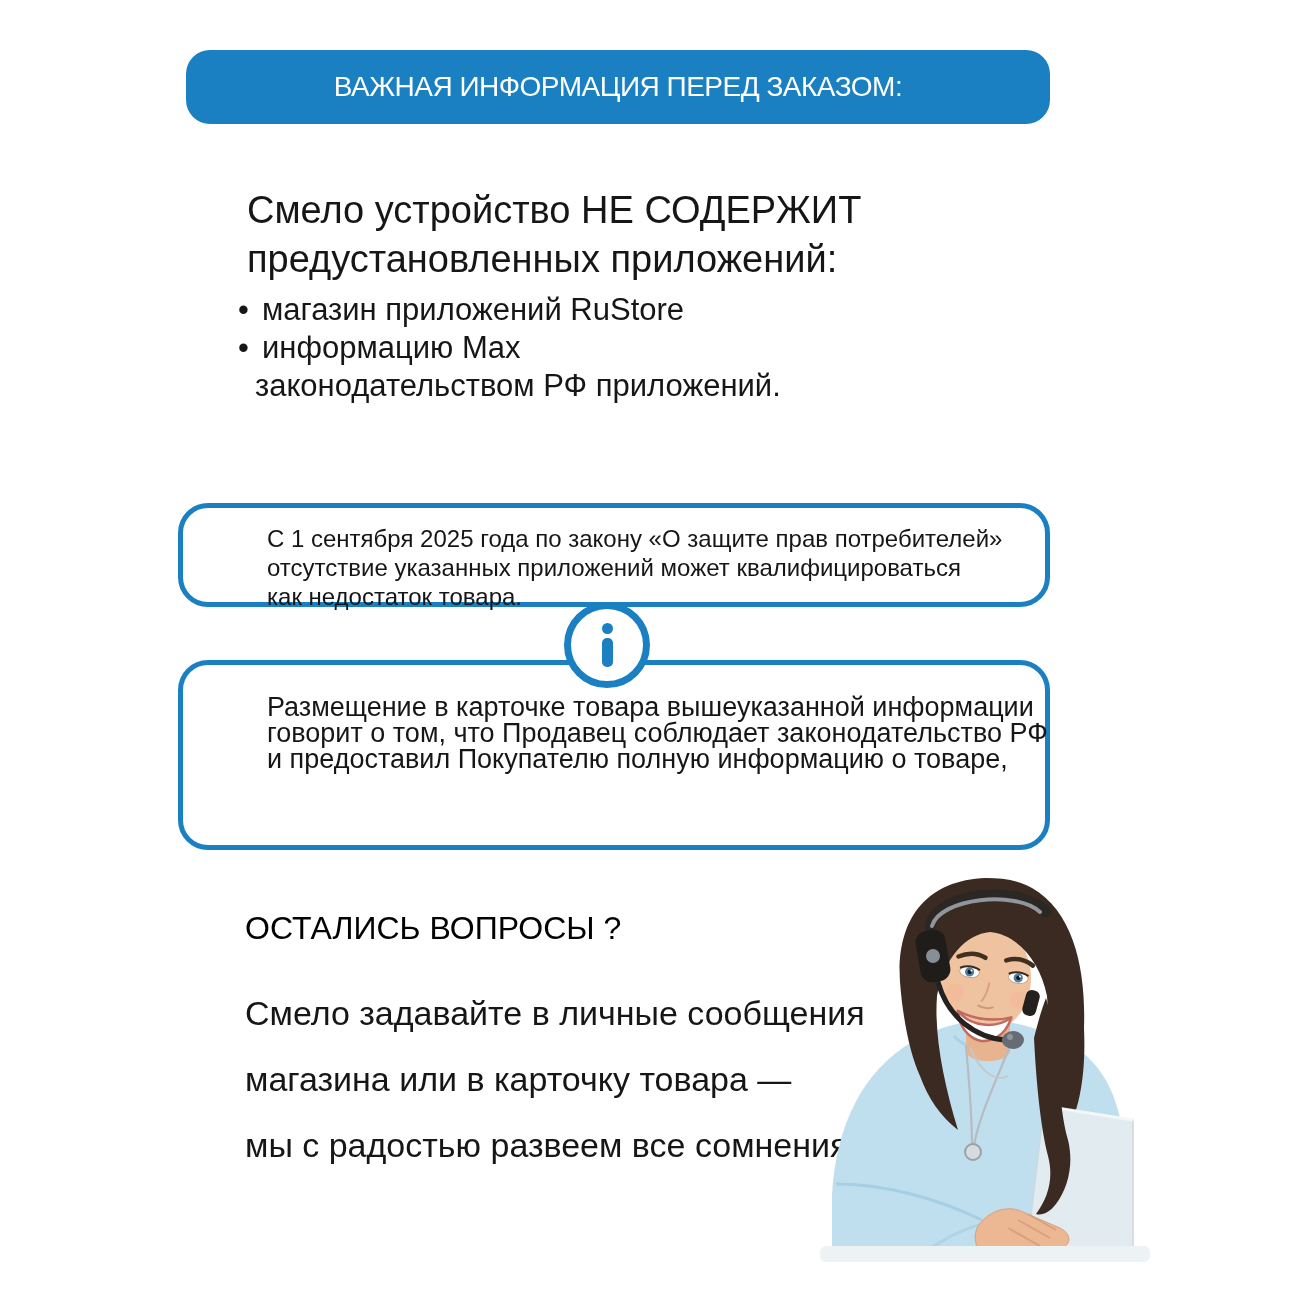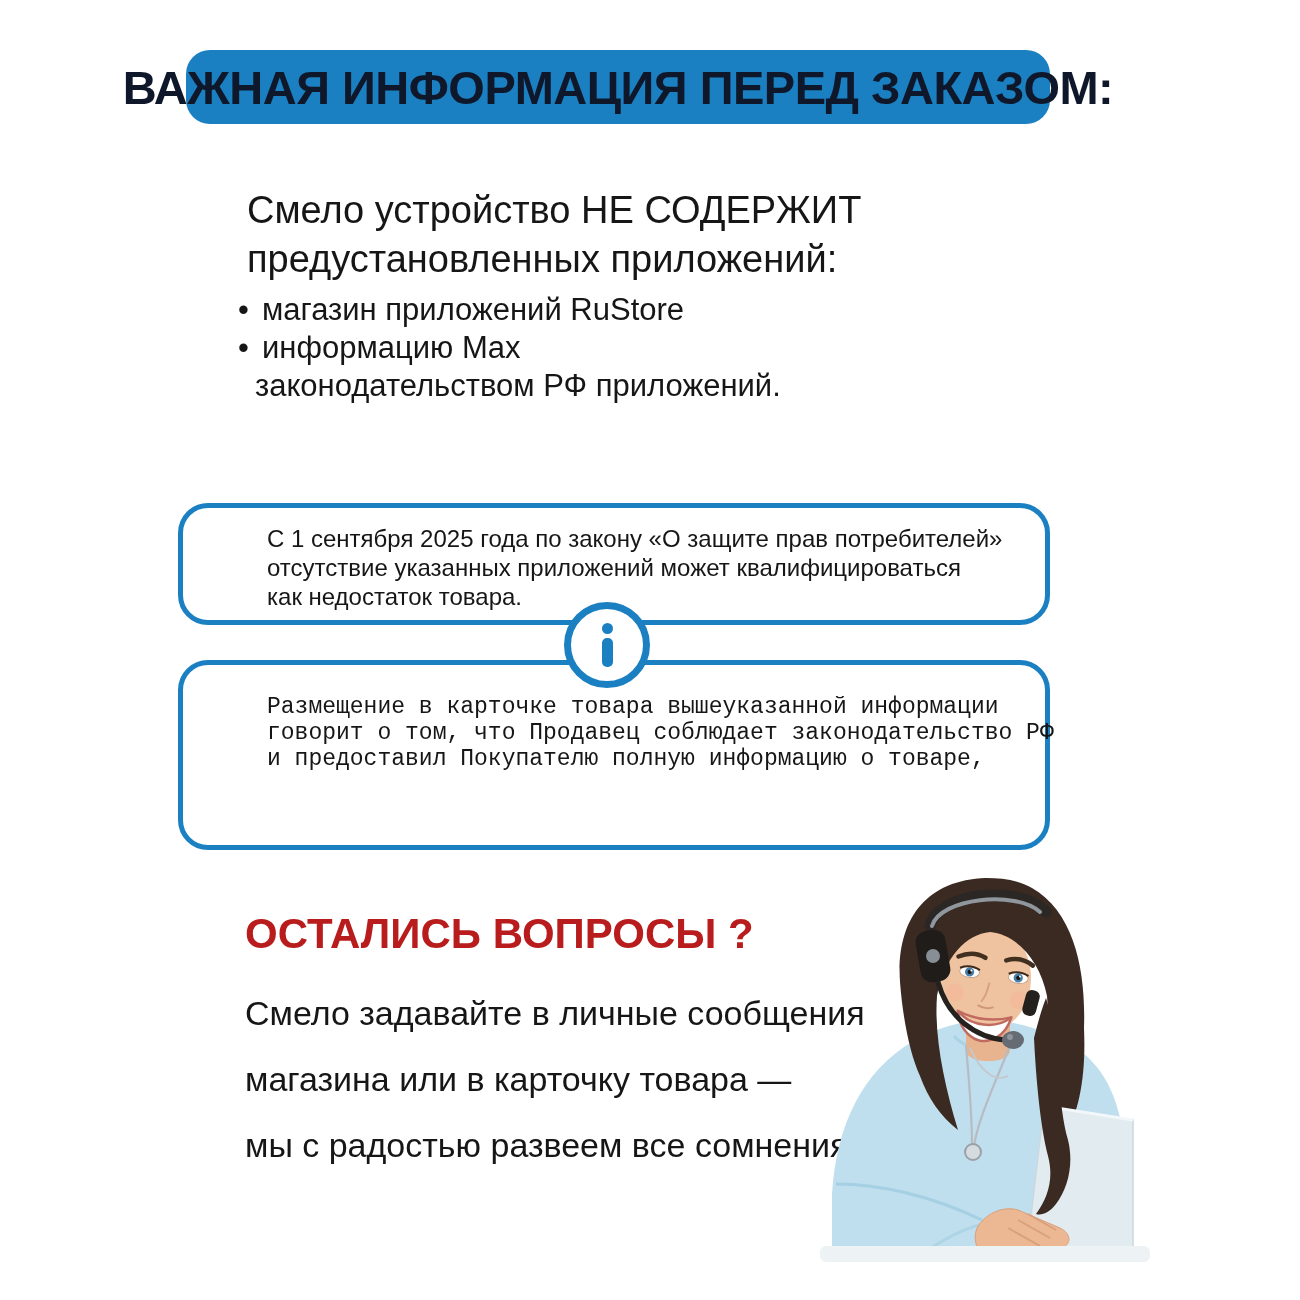--- a/index.html
+++ b/index.html
@@ -7,51 +7,51 @@
     position:relative;width:1300px;height:1300px;background:#ffffff;overflow:hidden;
     font-family:"Liberation Sans",sans-serif;color:#161616;
   }
   
   .banner{
     position:absolute;left:186px;top:50px;width:864px;height:74px;
     background:#1a80c2;border-radius:24px;
     display:flex;align-items:center;justify-content:center;
   }
   .banner span{
-    color:#0f172a;font-size:47px;font-weight:700;letter-spacing:-0.5px;white-space:nowrap;
+    color:#ffffff;font-size:28px;font-weight:400;letter-spacing:-0.5px;white-space:nowrap;
   }
   
   .intro-heading{position:absolute;left:247px;top:186px;font-size:38px;line-height:49px;}
   .intro-heading div{white-space:nowrap;}
   .bullets{position:absolute;left:238px;top:291px;font-size:31px;line-height:38px;}
   .bullet-row{display:flex;align-items:baseline;white-space:nowrap;}
   .bullet-dot{width:24px;flex:0 0 24px;font-size:31px;}
   .cont-line{padding-left:17px;white-space:nowrap;}
   
   .notice{
     position:absolute;left:178px;width:872px;background:#ffffff;
     border:5px solid #1a80c2;border-radius:30px;box-sizing:border-box;
   }
-  .notice.box1{top:503px;height:122px;}
+  .notice.box1{top:503px;height:104px;}
   .notice.box2{top:660px;height:190px;}
   .notice .ntext{position:absolute;left:84px;}
   .box1 .ntext{top:16px;font-size:24px;line-height:29px;}
-  .box2 .ntext{top:29px;font-size:23px;line-height:26px;font-family:Liberation Mono, monospace;}
+  .box2 .ntext{top:29px;font-size:27px;line-height:26px;}
   .notice .ntext div{white-space:nowrap;}
   
   .info-badge{
     position:absolute;left:564px;top:602px;width:86px;height:86px;box-sizing:border-box;
     background:#ffffff;border:7px solid #1a80c2;border-radius:50%;z-index:3;
     display:flex;flex-direction:column;align-items:center;justify-content:center;gap:4px;
   }
   .info-dot{width:11px;height:11px;border-radius:50%;background:#1a80c2;}
   .info-stem{width:11px;height:29px;border-radius:5px;background:#1a80c2;}
   
   .q-heading{
-    position:absolute;left:245px;top:910px;font-size:42px;font-weight:700;color:#b91c1c;white-space:nowrap;
+    position:absolute;left:245px;top:910px;font-size:32px;font-weight:400;color:#000000;white-space:nowrap;
   }
   .q-text{position:absolute;left:245px;top:966px;font-size:34px;line-height:38px;}
   .q-text div{white-space:nowrap;margin-top:28px;}
   
   .photo{position:absolute;left:820px;top:878px;}
 </style>
 </head>
 <body>
 
 <div class="canvas">

